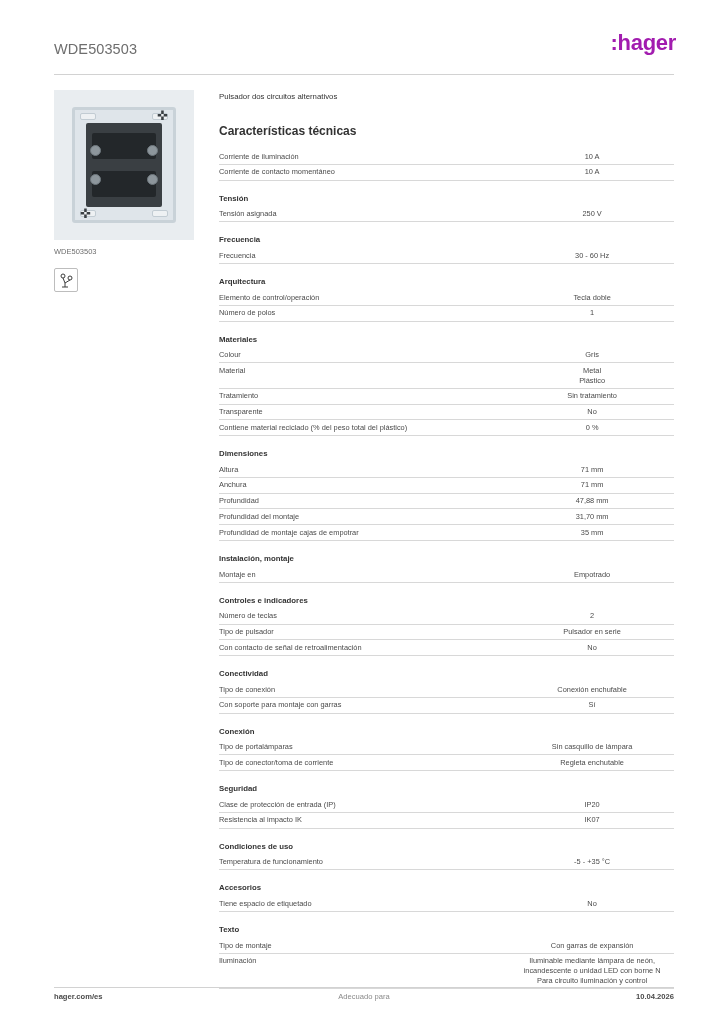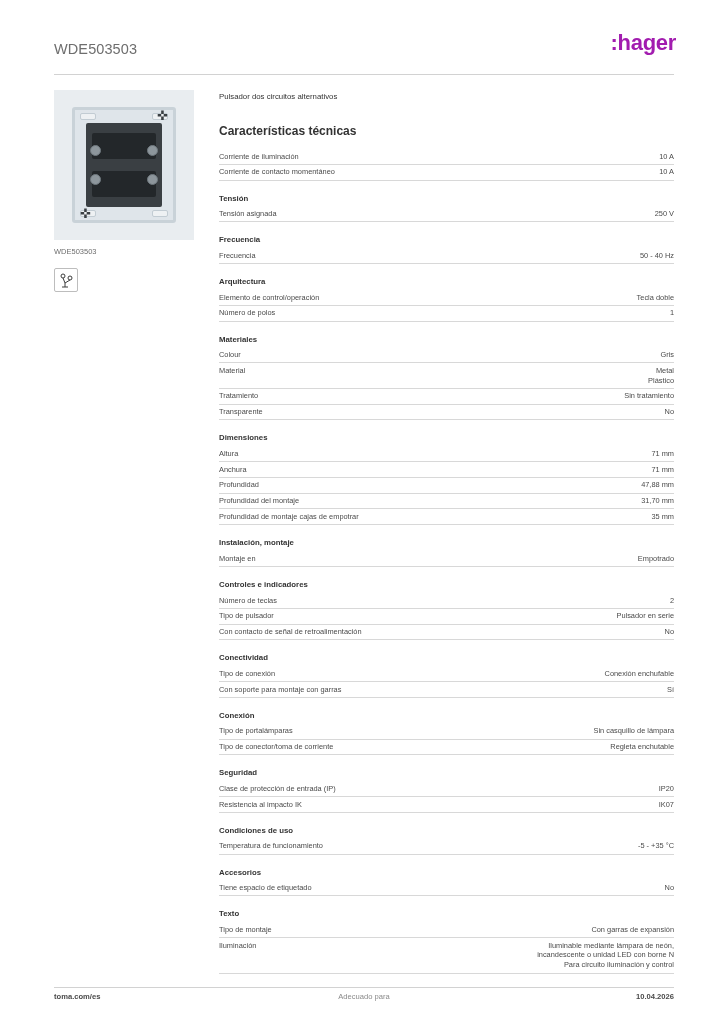--- a/index.html
+++ b/index.html
@@ -190,21 +190,21 @@
   table.spec tr { }
   table.spec td {
     border-bottom: 1px solid #d8d8d8;
     padding: 2.5px 0 2.5px 0;
     font-size: 7.4px;
     color: #4a4a4a;
     vertical-align: top;
     line-height: 1.32;
   }
   table.spec td.label { text-align: left; width: 64%; }
-  table.spec td.value { text-align: right; width: 36%; }
+  table.spec td.value { text-align: center; width: 36%; }
 
   
   .footer-rule {
     position: absolute;
     left: 54px;
     bottom: 36px;
     width: 620px;
     height: 1px;
     background: #d2d2d2;
   }
@@ -282,21 +282,21 @@
             <td class="label">Tensión asignada</td>
             <td class="value">250 V</td>
           </tr>
         </tbody>
       </table>
       <div class="section-heading">Frecuencia</div>
       <table class="spec">
         <tbody>
           <tr>
             <td class="label">Frecuencia</td>
-            <td class="value">50 - 40 Hz</td>
+            <td class="value">30 - 60 Hz</td>
           </tr>
         </tbody>
       </table>
       <div class="section-heading">Arquitectura</div>
       <table class="spec">
         <tbody>
           <tr>
             <td class="label">Elemento de control/operación</td>
             <td class="value">Tecla  doble</td>
           </tr>
@@ -318,20 +318,24 @@
             <td class="value">Metal<br>Plástico</td>
           </tr>
           <tr>
             <td class="label">Tratamiento</td>
             <td class="value">Sin tratamiento</td>
           </tr>
           <tr>
             <td class="label">Transparente</td>
             <td class="value">No</td>
           </tr>
+          <tr>
+            <td class="label">Contiene material reciclado (% del peso total del plástico)</td>
+            <td class="value">0 %</td>
+          </tr>
         </tbody>
       </table>
       <div class="section-heading">Dimensiones</div>
       <table class="spec">
         <tbody>
           <tr>
             <td class="label">Altura</td>
             <td class="value">71 mm</td>
           </tr>
           <tr>
@@ -446,16 +450,16 @@
             <td class="label">Iluminación</td>
             <td class="value">Iluminable mediante lámpara de neón,<br>incandescente o unidad LED con borne N<br>Para circuito iluminación y  control</td>
           </tr>
         </tbody>
       </table>
     </div>
 </div>
 
 <div class="footer-rule"></div>
 <div class="footer">
-  <div class="left">toma.com/es</div>
+  <div class="left">hager.com/es</div>
   <div class="center">Adecuado para</div>
   <div class="right">10.04.2026</div>
 </div>
 
 </body></html>

